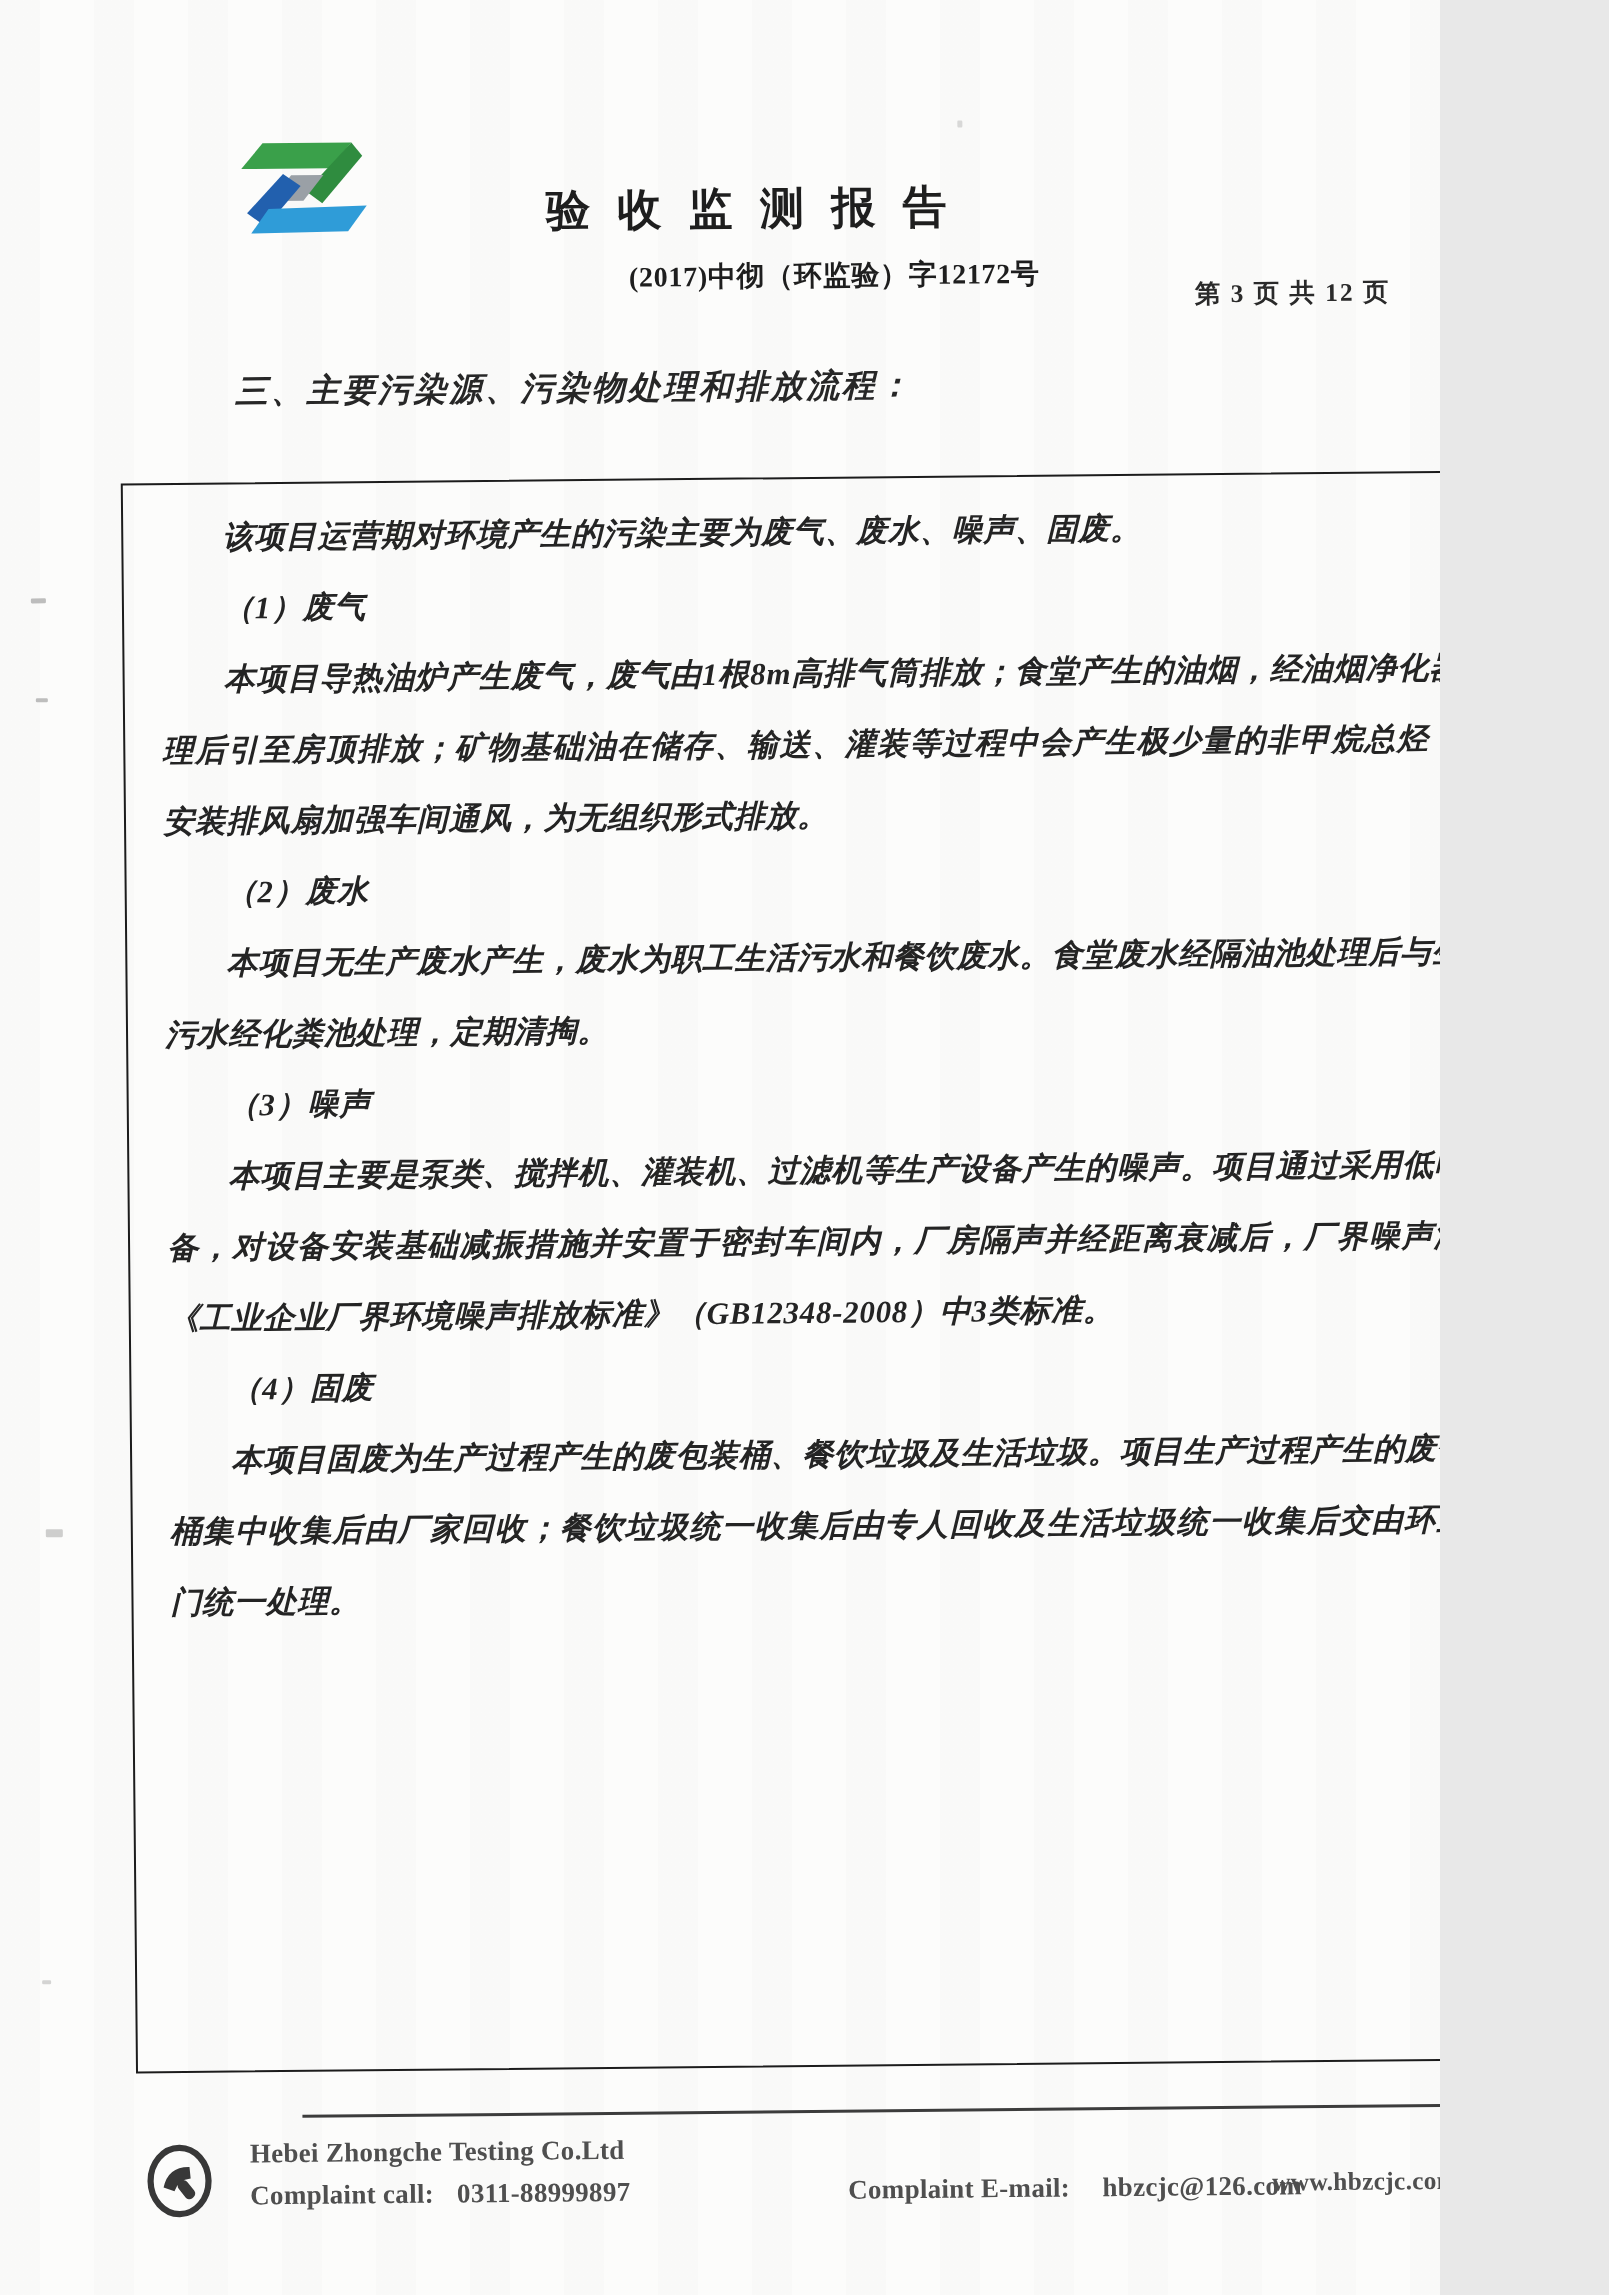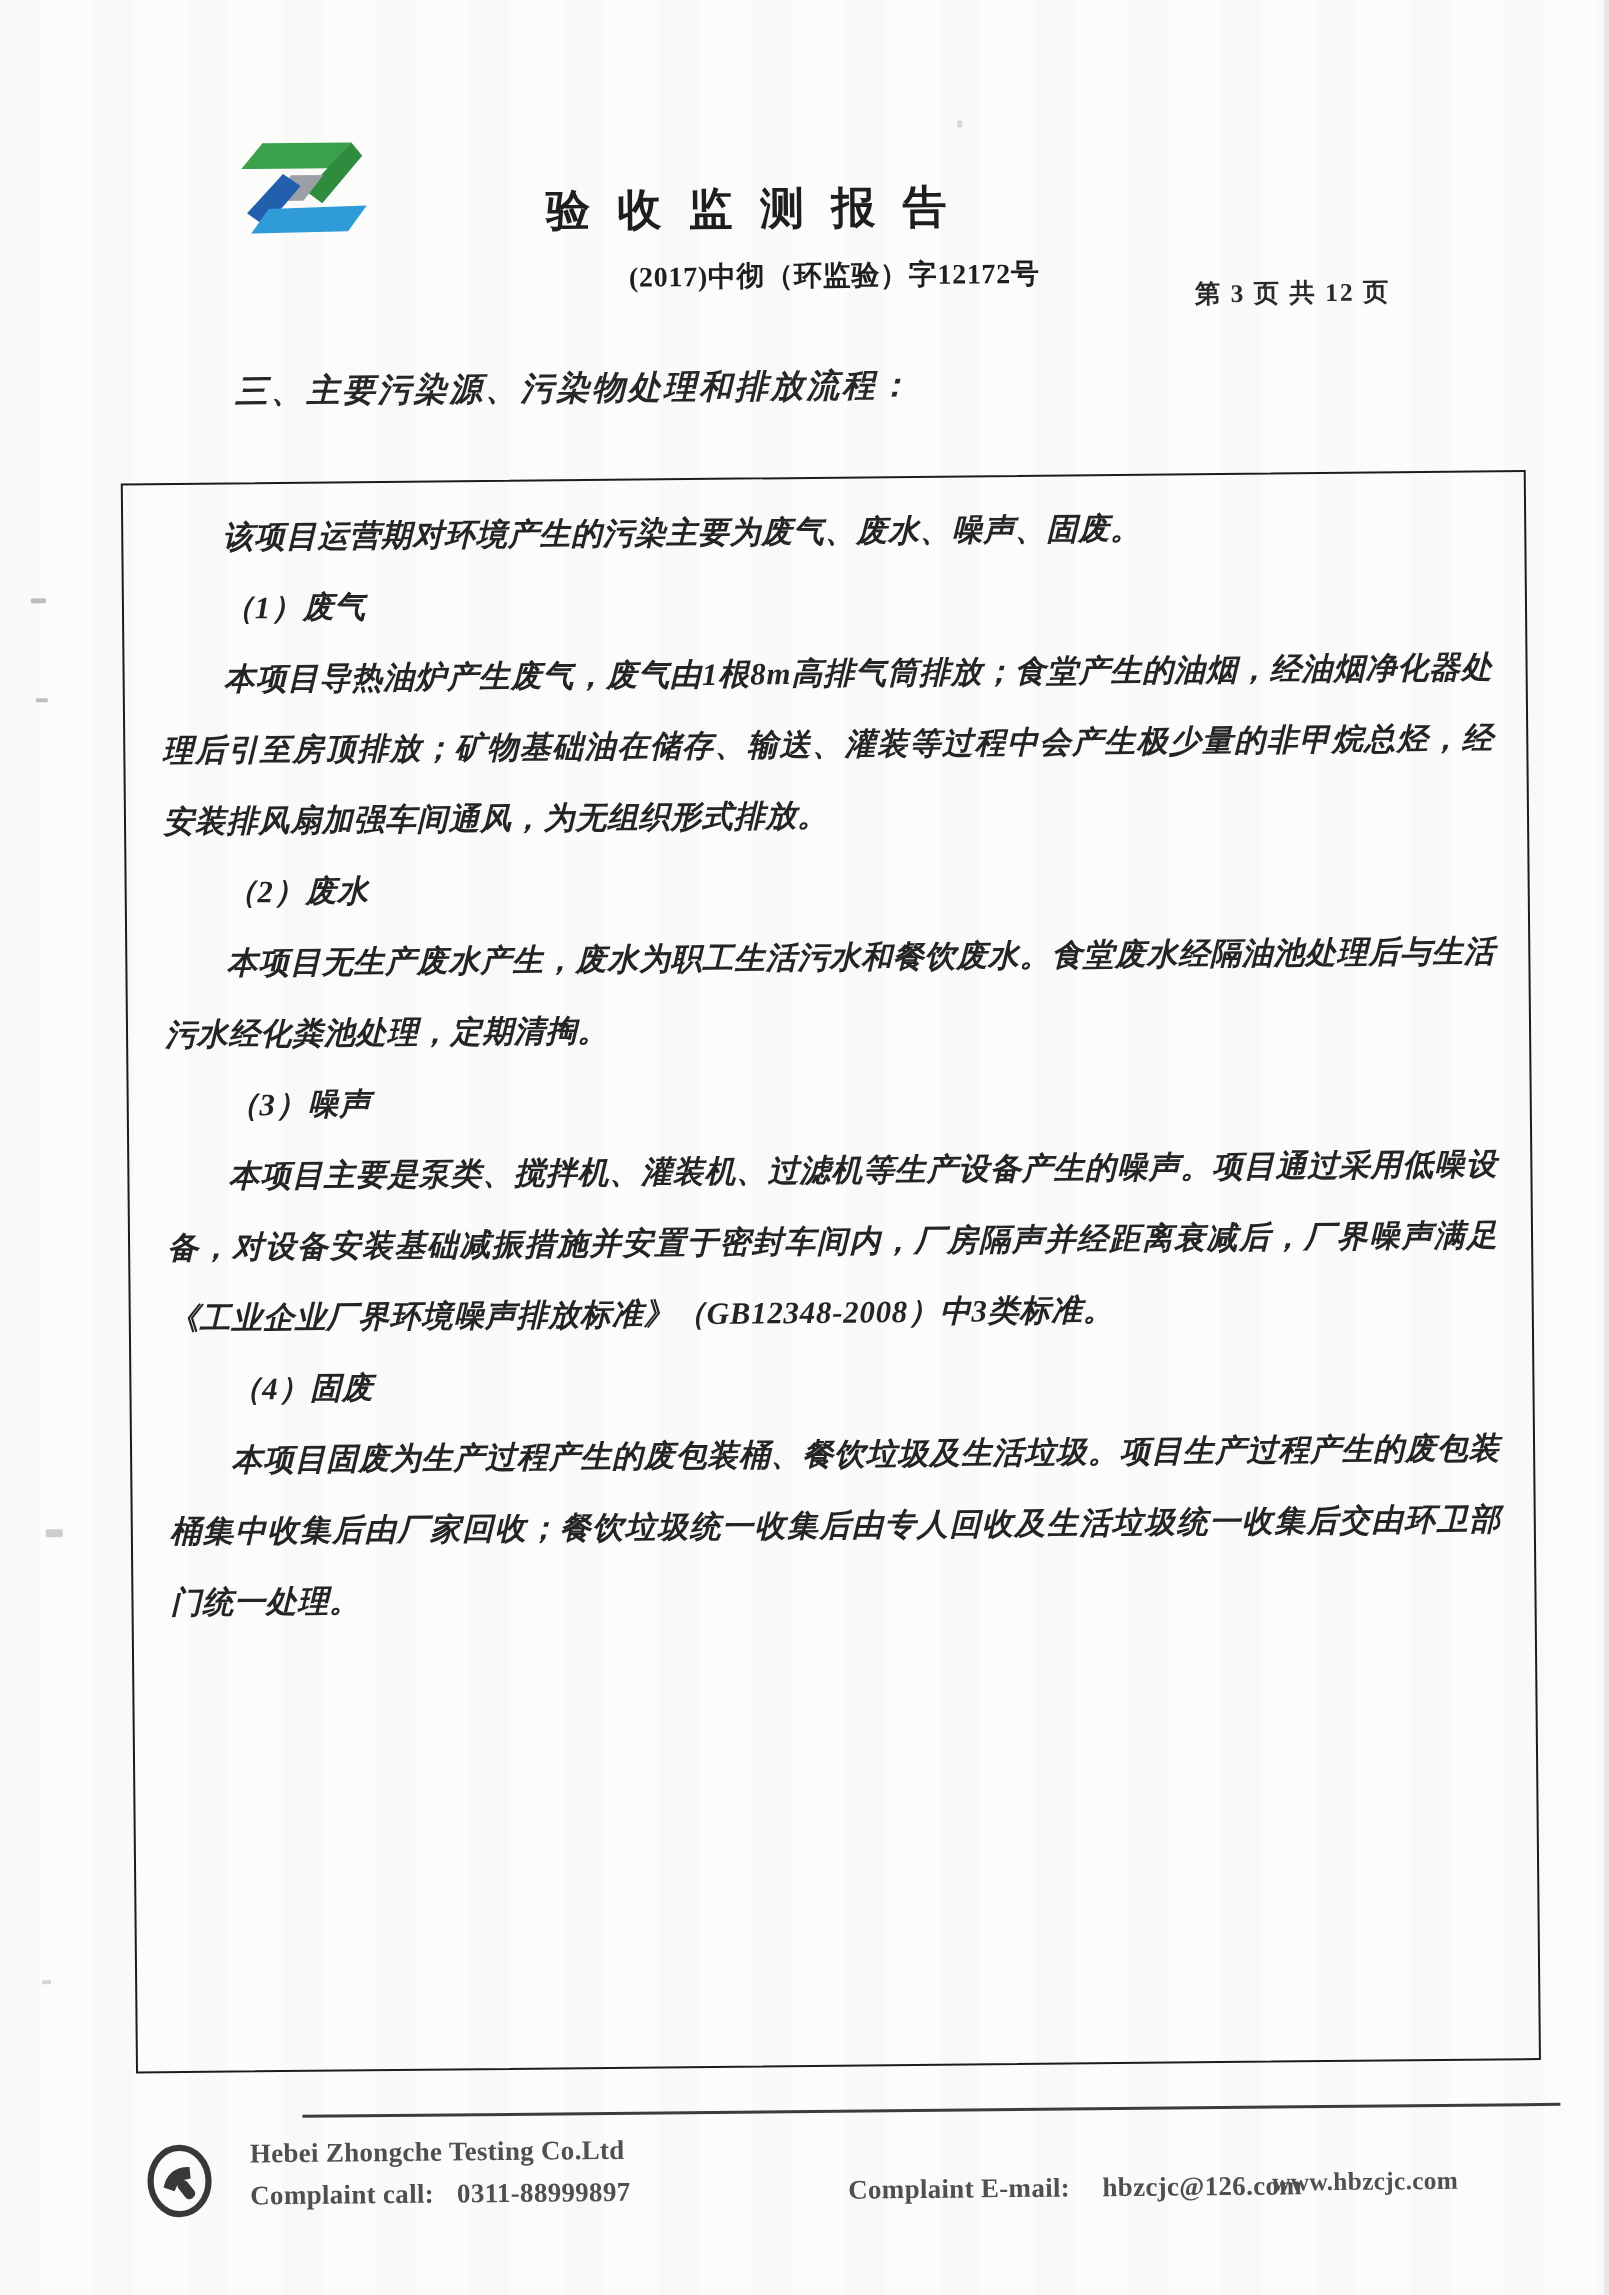--- a/index.html
+++ b/index.html
@@ -1,18 +1,18 @@
 <!DOCTYPE html>
 <html style="font-size:10.7px"><head>
 <meta charset="utf-8">
 <style>
   html,body{margin:0;padding:0;background:#e8e8e8;}
   .page{
     position:relative;
-    width:1604px;height:2295px;
+    width:1440px;height:2295px;
     background:#fcfcfb;
     overflow:hidden;
     font-family:"Liberation Serif","DejaVu Serif",serif;
     color:#222;
   }
   
   .page::before{
     content:"";position:absolute;inset:0;
     background:repeating-linear-gradient(90deg,rgba(0,0,0,0.012) 0 40px,rgba(0,0,0,0) 40px 94px);
     pointer-events:none;

